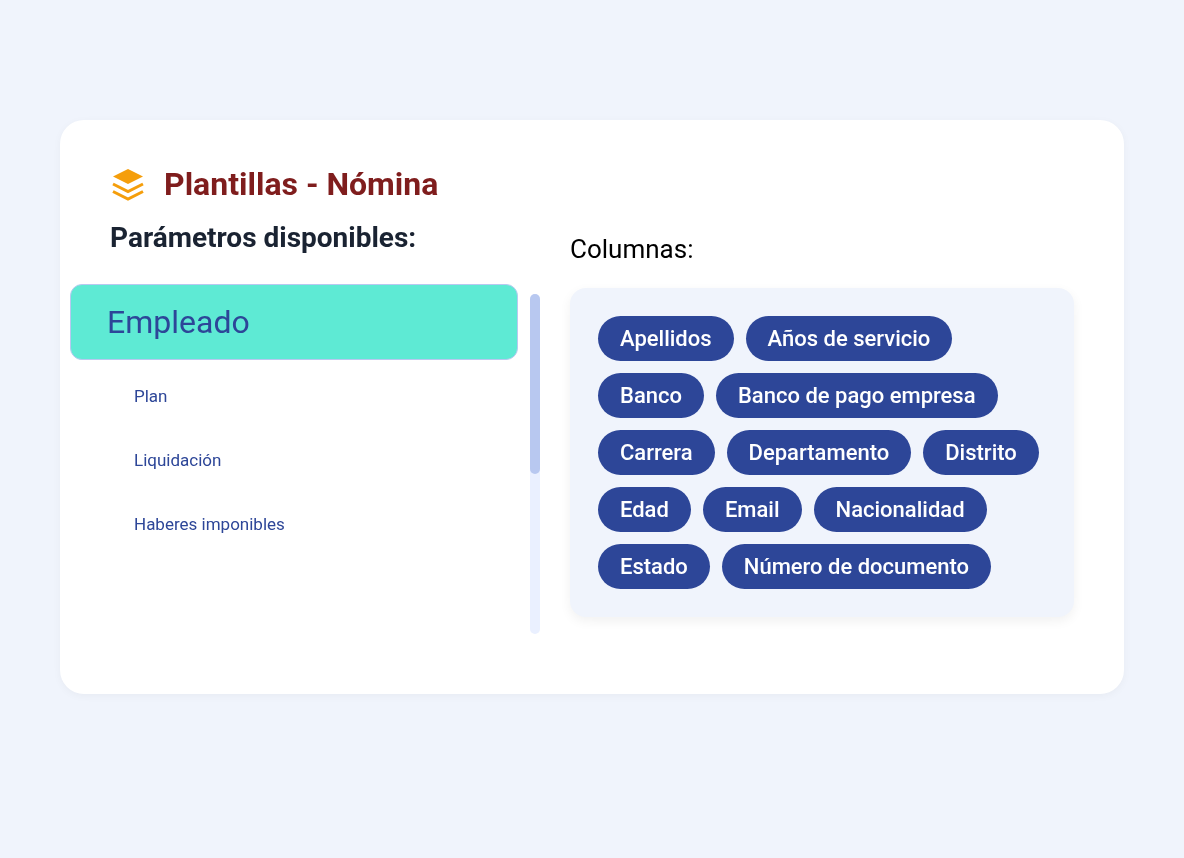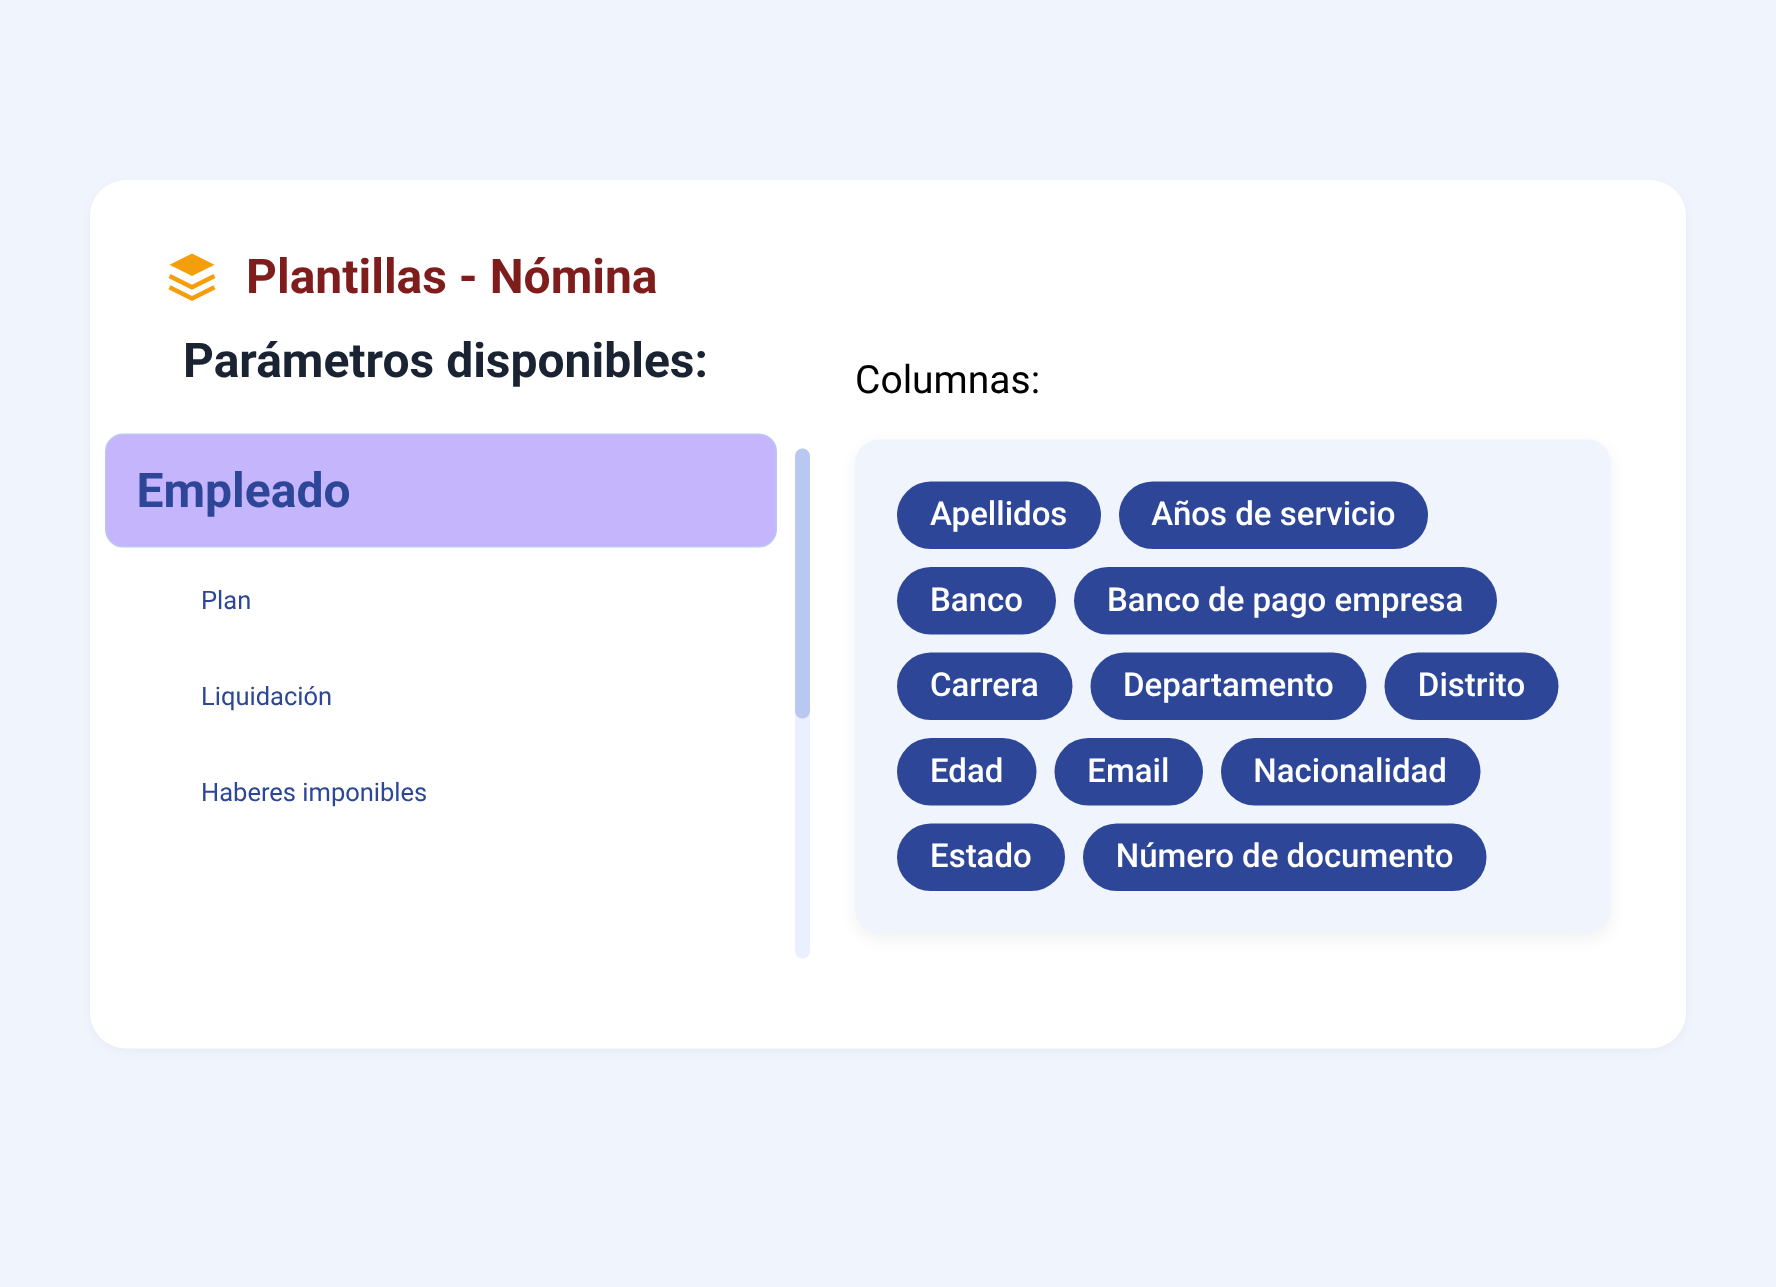--- a/index.html
+++ b/index.html
@@ -38,25 +38,24 @@
   align-items: center;
   justify-content: center;
   flex-shrink: 0;
 }
 .card-title {
   font-size: 32px;
   font-weight: 700;
   color: #7f1d1d;
 }
 .subtitle {
-  font-size: 32px;
+  font-size: 28px;
   font-weight: 700;
   color: #1a2332;
   margin-bottom: 30px;
-  margin-left: 12px;
 }
 .content-row {
   display: flex;
   gap: 30px;
   align-items: flex-start;
 }
 .left-panel {
   flex: 0 0 430px;
   display: flex;
   gap: 12px;
@@ -66,27 +65,27 @@
 }
 .param-item {
   font-size: 17px;
   color: #2d4698;
   padding: 18px 24px;
   border-radius: 12px;
   cursor: pointer;
   margin-bottom: 8px;
 }
 .param-item.active {
-  background: #c4b5fd;
+  background: #5eead4;
   border: 1px solid #b8c8f0;
   font-size: 32px;
-  font-weight: 700;
+  font-weight: 400;
   color: #2d4698;
   margin-left: -40px;
-  padding-left: 20px;
+  padding-left: 36px;
 }
 .param-item:not(.active) {
   padding-left: 24px;
 }
 .scroll-track {
   width: 10px;
   background: #eaf0ff;
   border-radius: 5px;
   position: relative;
   height: 340px;

